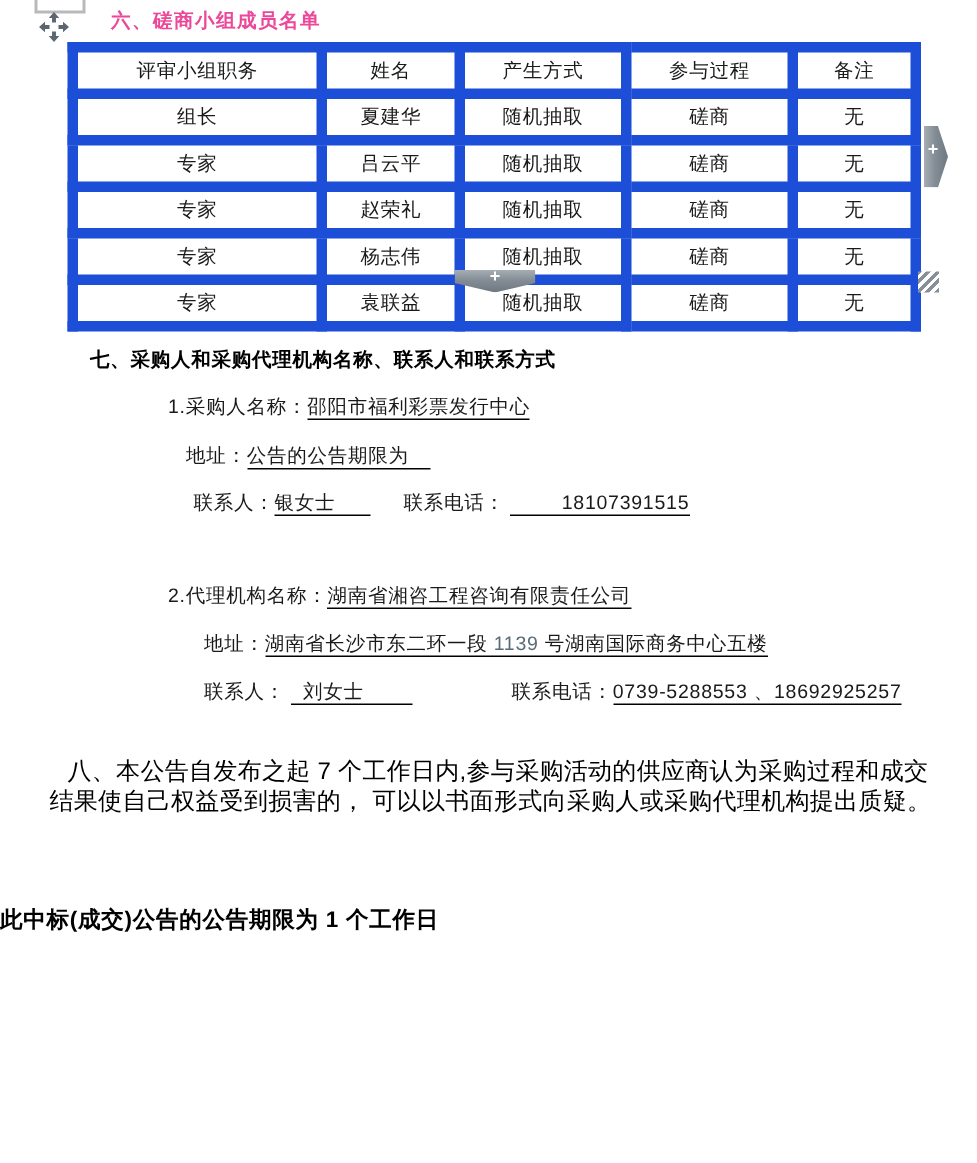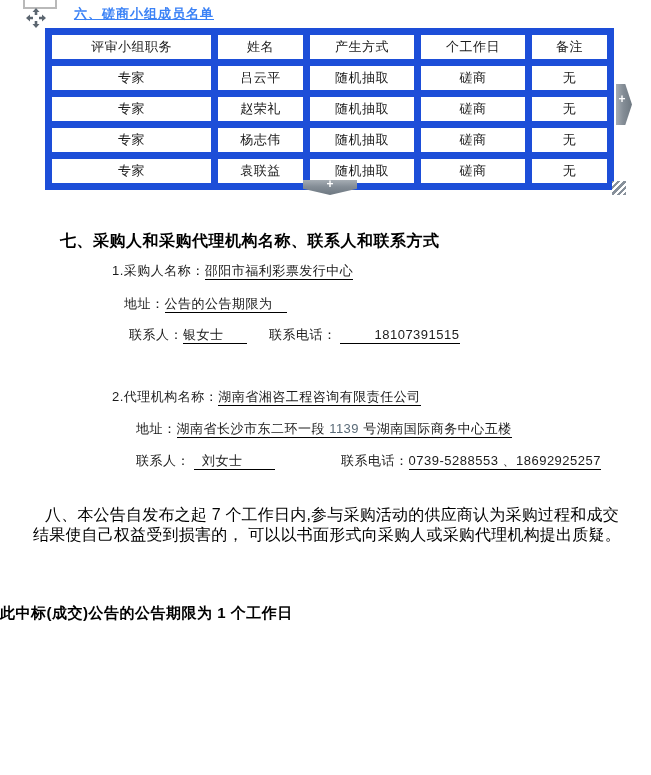--- a/index.html
+++ b/index.html
@@ -35,22 +35,22 @@
     position:absolute;left:-1px;right:3px;top:8px;text-align:center;
     color:#fff;font-weight:bold;font-size:12px;
   }
   .resize-handle{
     left:612px;top:181px;width:14px;height:14px;
     background:repeating-linear-gradient(-45deg,#87909a 0 2.5px,#ffffff 2.5px 4.5px);
     cursor:nwse-resize;
   }
 
   
-  .doc-h1{font-weight:bold;font-size:13px;letter-spacing:1px;color:#3b82f6;text-decoration:underline;}
-  .doc-h2{font-weight:bold;font-size:16px;letter-spacing:0.5px;color:#000;}
+  .doc-h1{font-weight:bold;font-size:13px;letter-spacing:1px;color:#ec4899;}
+  .doc-h2{font-weight:bold;font-size:13px;letter-spacing:0.5px;color:#000;}
   .doc-line{font-size:13px;letter-spacing:0.5px;white-space:nowrap;margin-left:24px;}
   .u{border-bottom:1px solid #000;display:inline-block;line-height:17px;}
   .num-light{color:#5a6b78;text-align:center;}
 
   
   table.members{
     position:absolute;left:45px;top:28px;width:562px;
     border-collapse:collapse;table-layout:fixed;
     font-size:13px;letter-spacing:0.5px;color:#1a1a1a;
   }
@@ -93,25 +93,32 @@
       <col style="width:92px">
       <col style="width:111px">
     <col style="width:111px">
       <col style="width:82px">
   </colgroup>
   <thead>
       <tr>
         <th>评审小组职务</th>
         <th>姓名</th>
         <th>产生方式</th>
-        <th>个工作日</th>
+        <th>参与过程</th>
         <th>备注</th>
       </tr>
     </thead>
   <tbody>
+      <tr>
+        <td>组长</td>
+        <td>夏建华</td>
+        <td>随机抽取</td>
+        <td>磋商</td>
+        <td>无</td>
+      </tr>
       <tr>
         <td>专家</td>
         <td>吕云平</td>
         <td>随机抽取</td>
         <td>磋商</td>
         <td>无</td>
       </tr>
       <tr>
         <td>专家</td>
         <td>赵荣礼</td>

